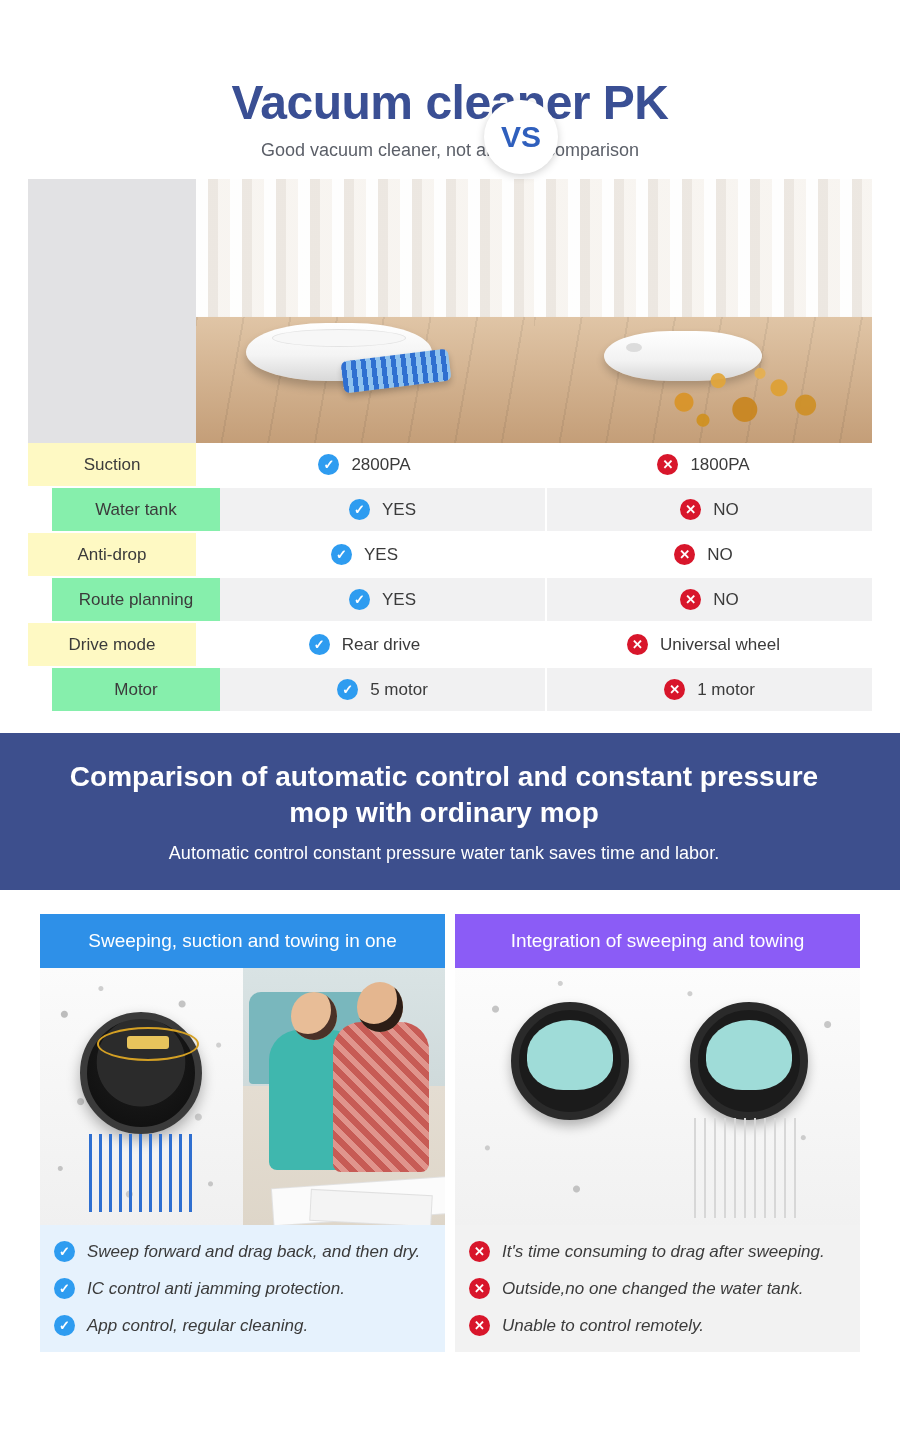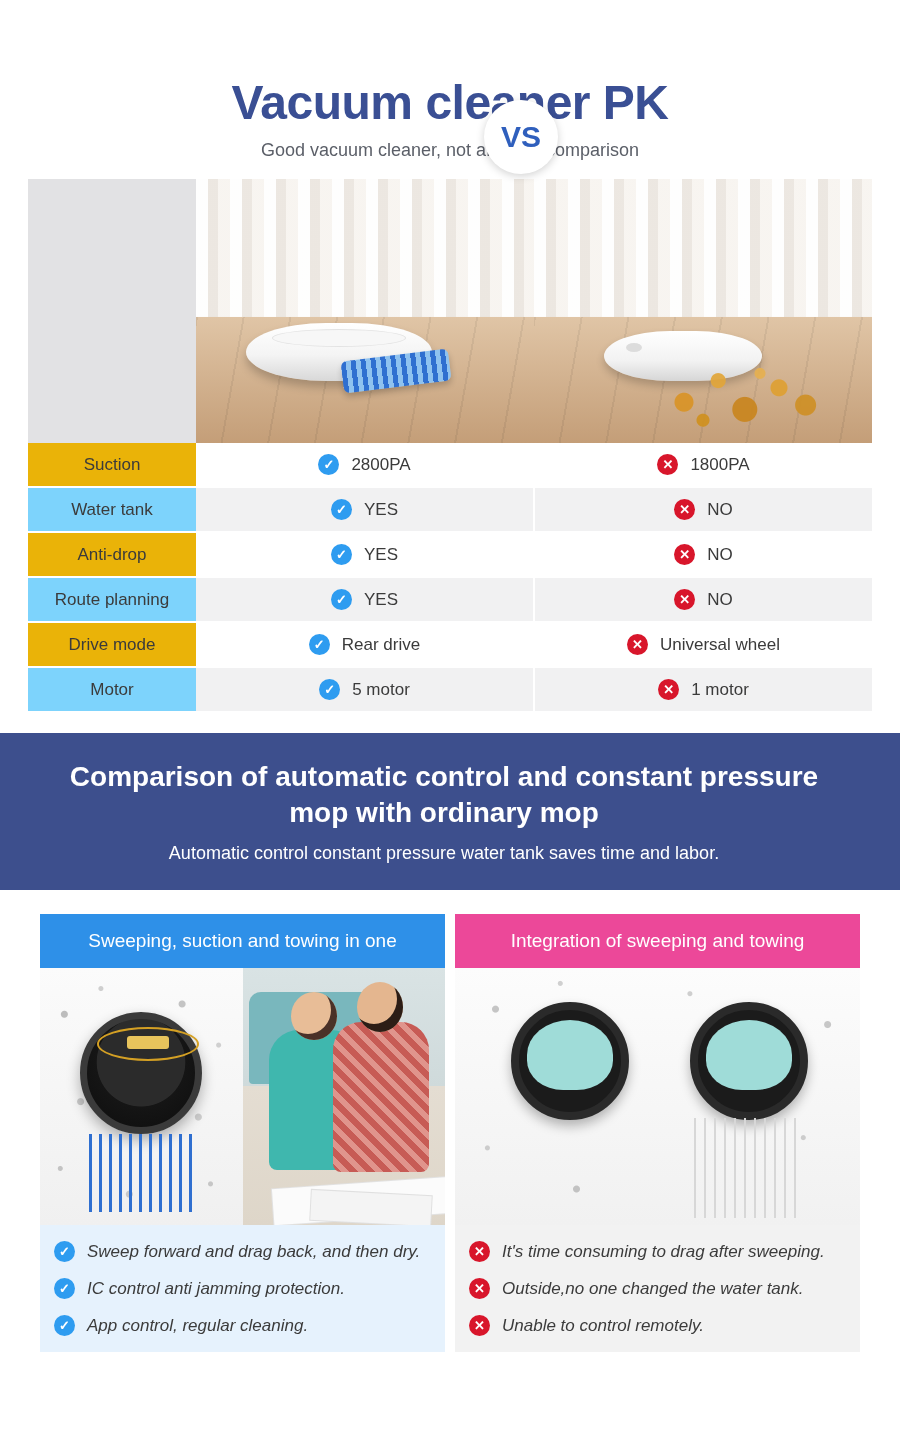--- a/index.html
+++ b/index.html
@@ -114,38 +114,38 @@
     opacity: .92;
   }
 
   .cmp-row {
     display: flex;
     align-items: stretch;
     border-bottom: 2px solid #ffffff;
   }
   .cmp-row .c-label {
     width: 168px;
-    background: #eab308;
+    background: #fef9c3;
     color: #3b3b3b;
     font-size: 17px;
     display: flex; align-items: center; justify-content: center;
     height: 43px;
   }
   .cmp-row .c-cell {
     flex: 1;
     display: flex; align-items: center; justify-content: center;
     gap: 12px;
     font-size: 17px;
     color: #3b3b3b;
     height: 43px;
     border-right: 2px solid #ffffff;
   }
   .cmp-row .c-cell:last-child { border-right: none; }
   .cmp-row.alt .c-cell { background: #f1f1f2; }
-  .cmp-row.alt .c-label { background: #7dd3fc; }
+  .cmp-row.alt .c-label { background: #86efac; margin-left: 24px; }
   .cmp-row .c-cell.bad { }
   .icon-ok, .icon-no {
     width: 21px; height: 21px; border-radius: 50%;
     display: inline-flex; align-items: center; justify-content: center;
     font-size: 13px; color: #fff; font-weight: 700; flex: none;
   }
   .icon-ok { background: #2e9cf0; }
   .icon-no { background: #d8162b; }
 
   
@@ -168,21 +168,21 @@
   }
 
   
   .panels { display: flex; gap: 10px; padding: 24px 40px 0 40px; }
   .panel { flex: 1; }
   .panel-head {
     height: 54px; display: flex; align-items: center; justify-content: center;
     font-size: 19px; color: #fff;
   }
   .panel.good .panel-head { background: #2e90e8; }
-  .panel.bad .panel-head { background: #ec4899; }
+  .panel.bad .panel-head { background: #8b5cf6; }
 
   .panel-media { height: 257px; display: flex; background: #f5f5f5; position: relative; overflow: hidden; }
 
   
   .media-dust {
     flex: 0 0 50%;
     position: relative;
     background:
       radial-gradient(circle at 12% 18%, #bdbdbd 0 3px, transparent 4px),
       radial-gradient(circle at 30% 8%, #cfcfcf 0 2px, transparent 3px),

